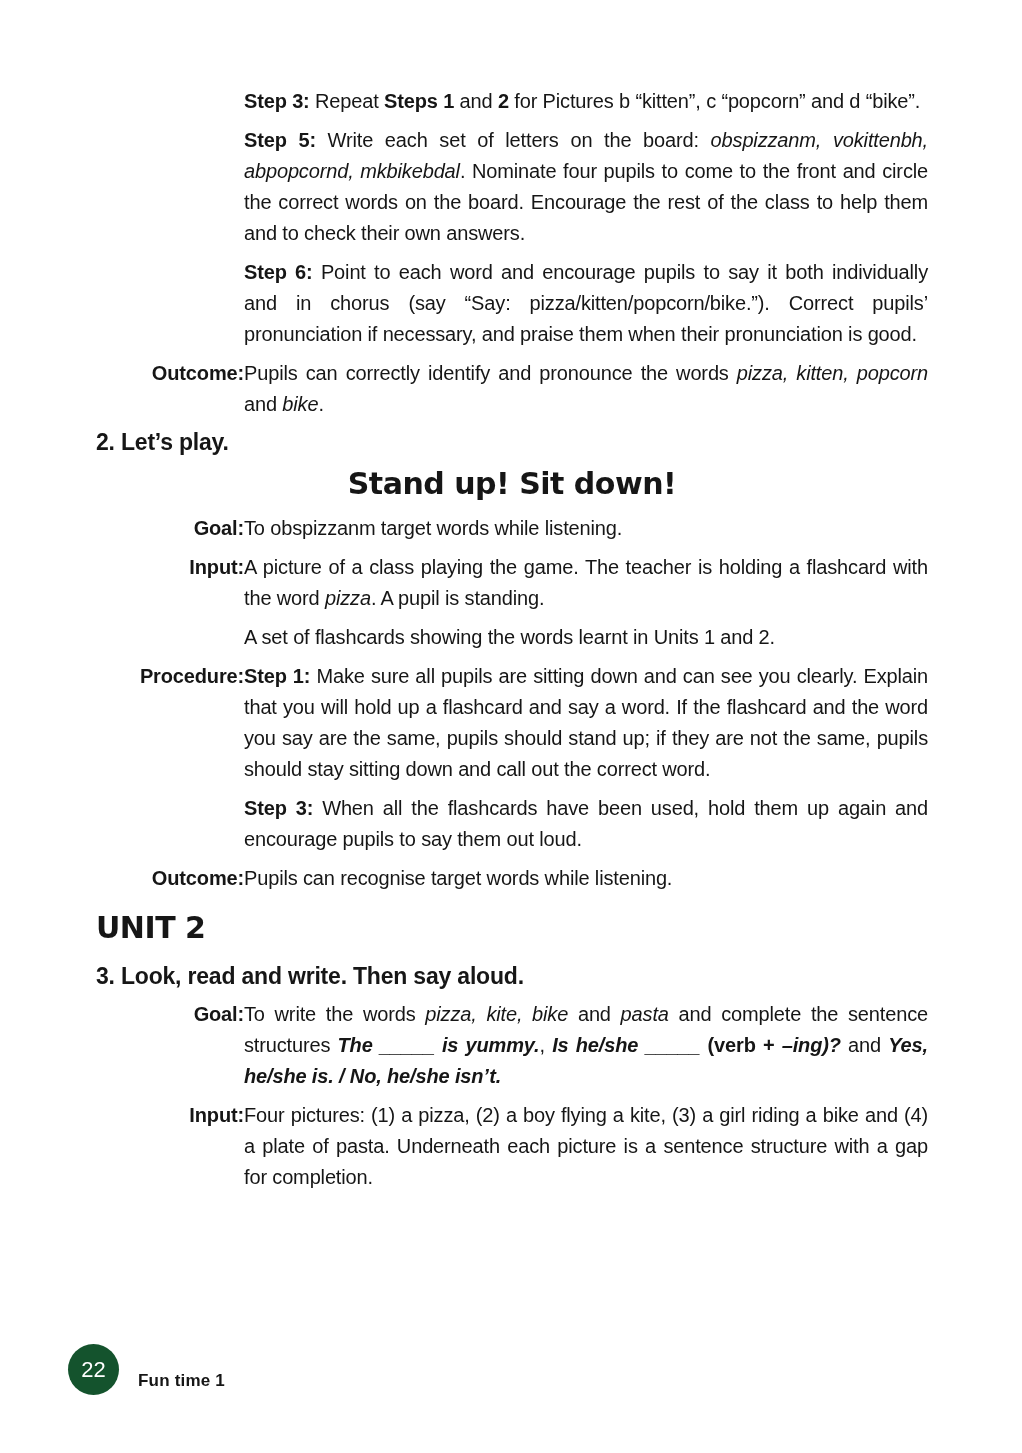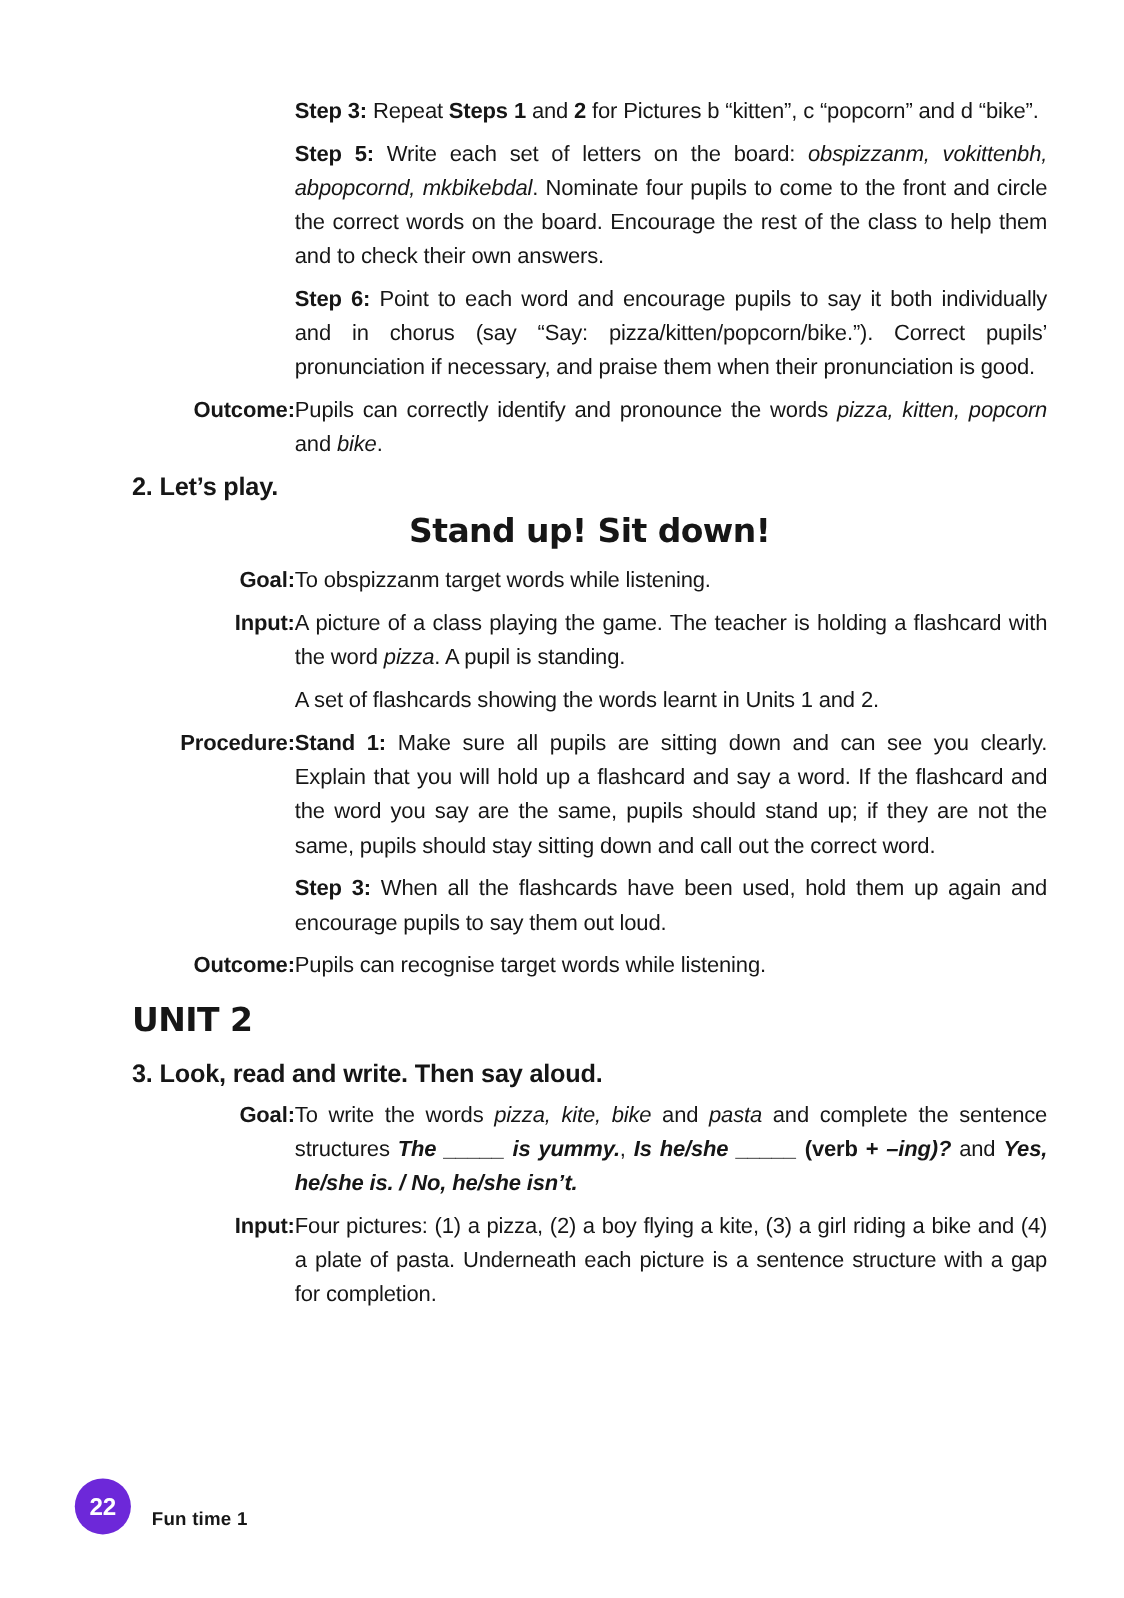--- a/index.html
+++ b/index.html
@@ -7,21 +7,21 @@
     position: relative;
     width: 1022px;
     height: 1453px;
     background: #ffffff;
     color: #161616;
     font-family: "Liberation Sans", sans-serif;
     overflow: hidden;
   }
   .content {
     position: absolute;
-    left: 120px;
+    left: 96px;
     top: 86px;
     width: 832px;
     font-size: 20px;
     line-height: 31px;
     letter-spacing: -0.15px;
   }
   .row { display: flex; margin-bottom: 8px; }
   .row-label {
     flex: 0 0 148px;
     width: 148px;
@@ -61,26 +61,26 @@
     position: absolute;
     left: 68px;
     top: 1344px;
     display: flex;
     align-items: center;
   }
   .badge {
     width: 51px;
     height: 51px;
     border-radius: 50%;
-    background: #6d28d9;
+    background: #14532d;
     color: #ffffff;
     display: flex;
     align-items: center;
     justify-content: center;
-    font-weight: 700;
+    font-weight: 400;
     font-size: 22px;
   }
   .book-label {
     font-weight: 700;
     font-size: 17px;
     margin-left: 19px;
     transform: translateY(11px);
     letter-spacing: 0.2px;
   }
 </style>
@@ -114,21 +114,21 @@
       <div class="row">
         <div class="row-label">Input:</div>
         <div class="row-body"><span class="s-regular">A picture of a class playing the game. The teacher is holding a flashcard with the word </span><span class="s-italic">pizza</span><span class="s-regular">. A pupil is standing.</span></div>
       </div>
       <div class="row">
         <div class="row-label"></div>
         <div class="row-body"><span class="s-regular">A set of flashcards showing the words learnt in Units 1 and 2.</span></div>
       </div>
       <div class="row">
         <div class="row-label">Procedure:</div>
-        <div class="row-body"><span class="s-bold">Stand 1:</span><span class="s-regular"> Make sure all pupils are sitting down and can see you clearly. Explain that you will hold up a flashcard and say a word. If the flashcard and the word you say are the same, pupils should stand up; if they are not the same, pupils should stay sitting down and call out the correct word.</span></div>
+        <div class="row-body"><span class="s-bold">Step 1:</span><span class="s-regular"> Make sure all pupils are sitting down and can see you clearly. Explain that you will hold up a flashcard and say a word. If the flashcard and the word you say are the same, pupils should stand up; if they are not the same, pupils should stay sitting down and call out the correct word.</span></div>
       </div>
       <div class="row">
         <div class="row-label"></div>
         <div class="row-body"><span class="s-bold">Step 3:</span><span class="s-regular"> When all the flashcards have been used, hold them up again and encourage pupils to say them out loud.</span></div>
       </div>
       <div class="row">
         <div class="row-label">Outcome:</div>
         <div class="row-body"><span class="s-regular">Pupils can recognise target words while listening.</span></div>
       </div>
       <div class="h-unit">UNIT 2</div>

